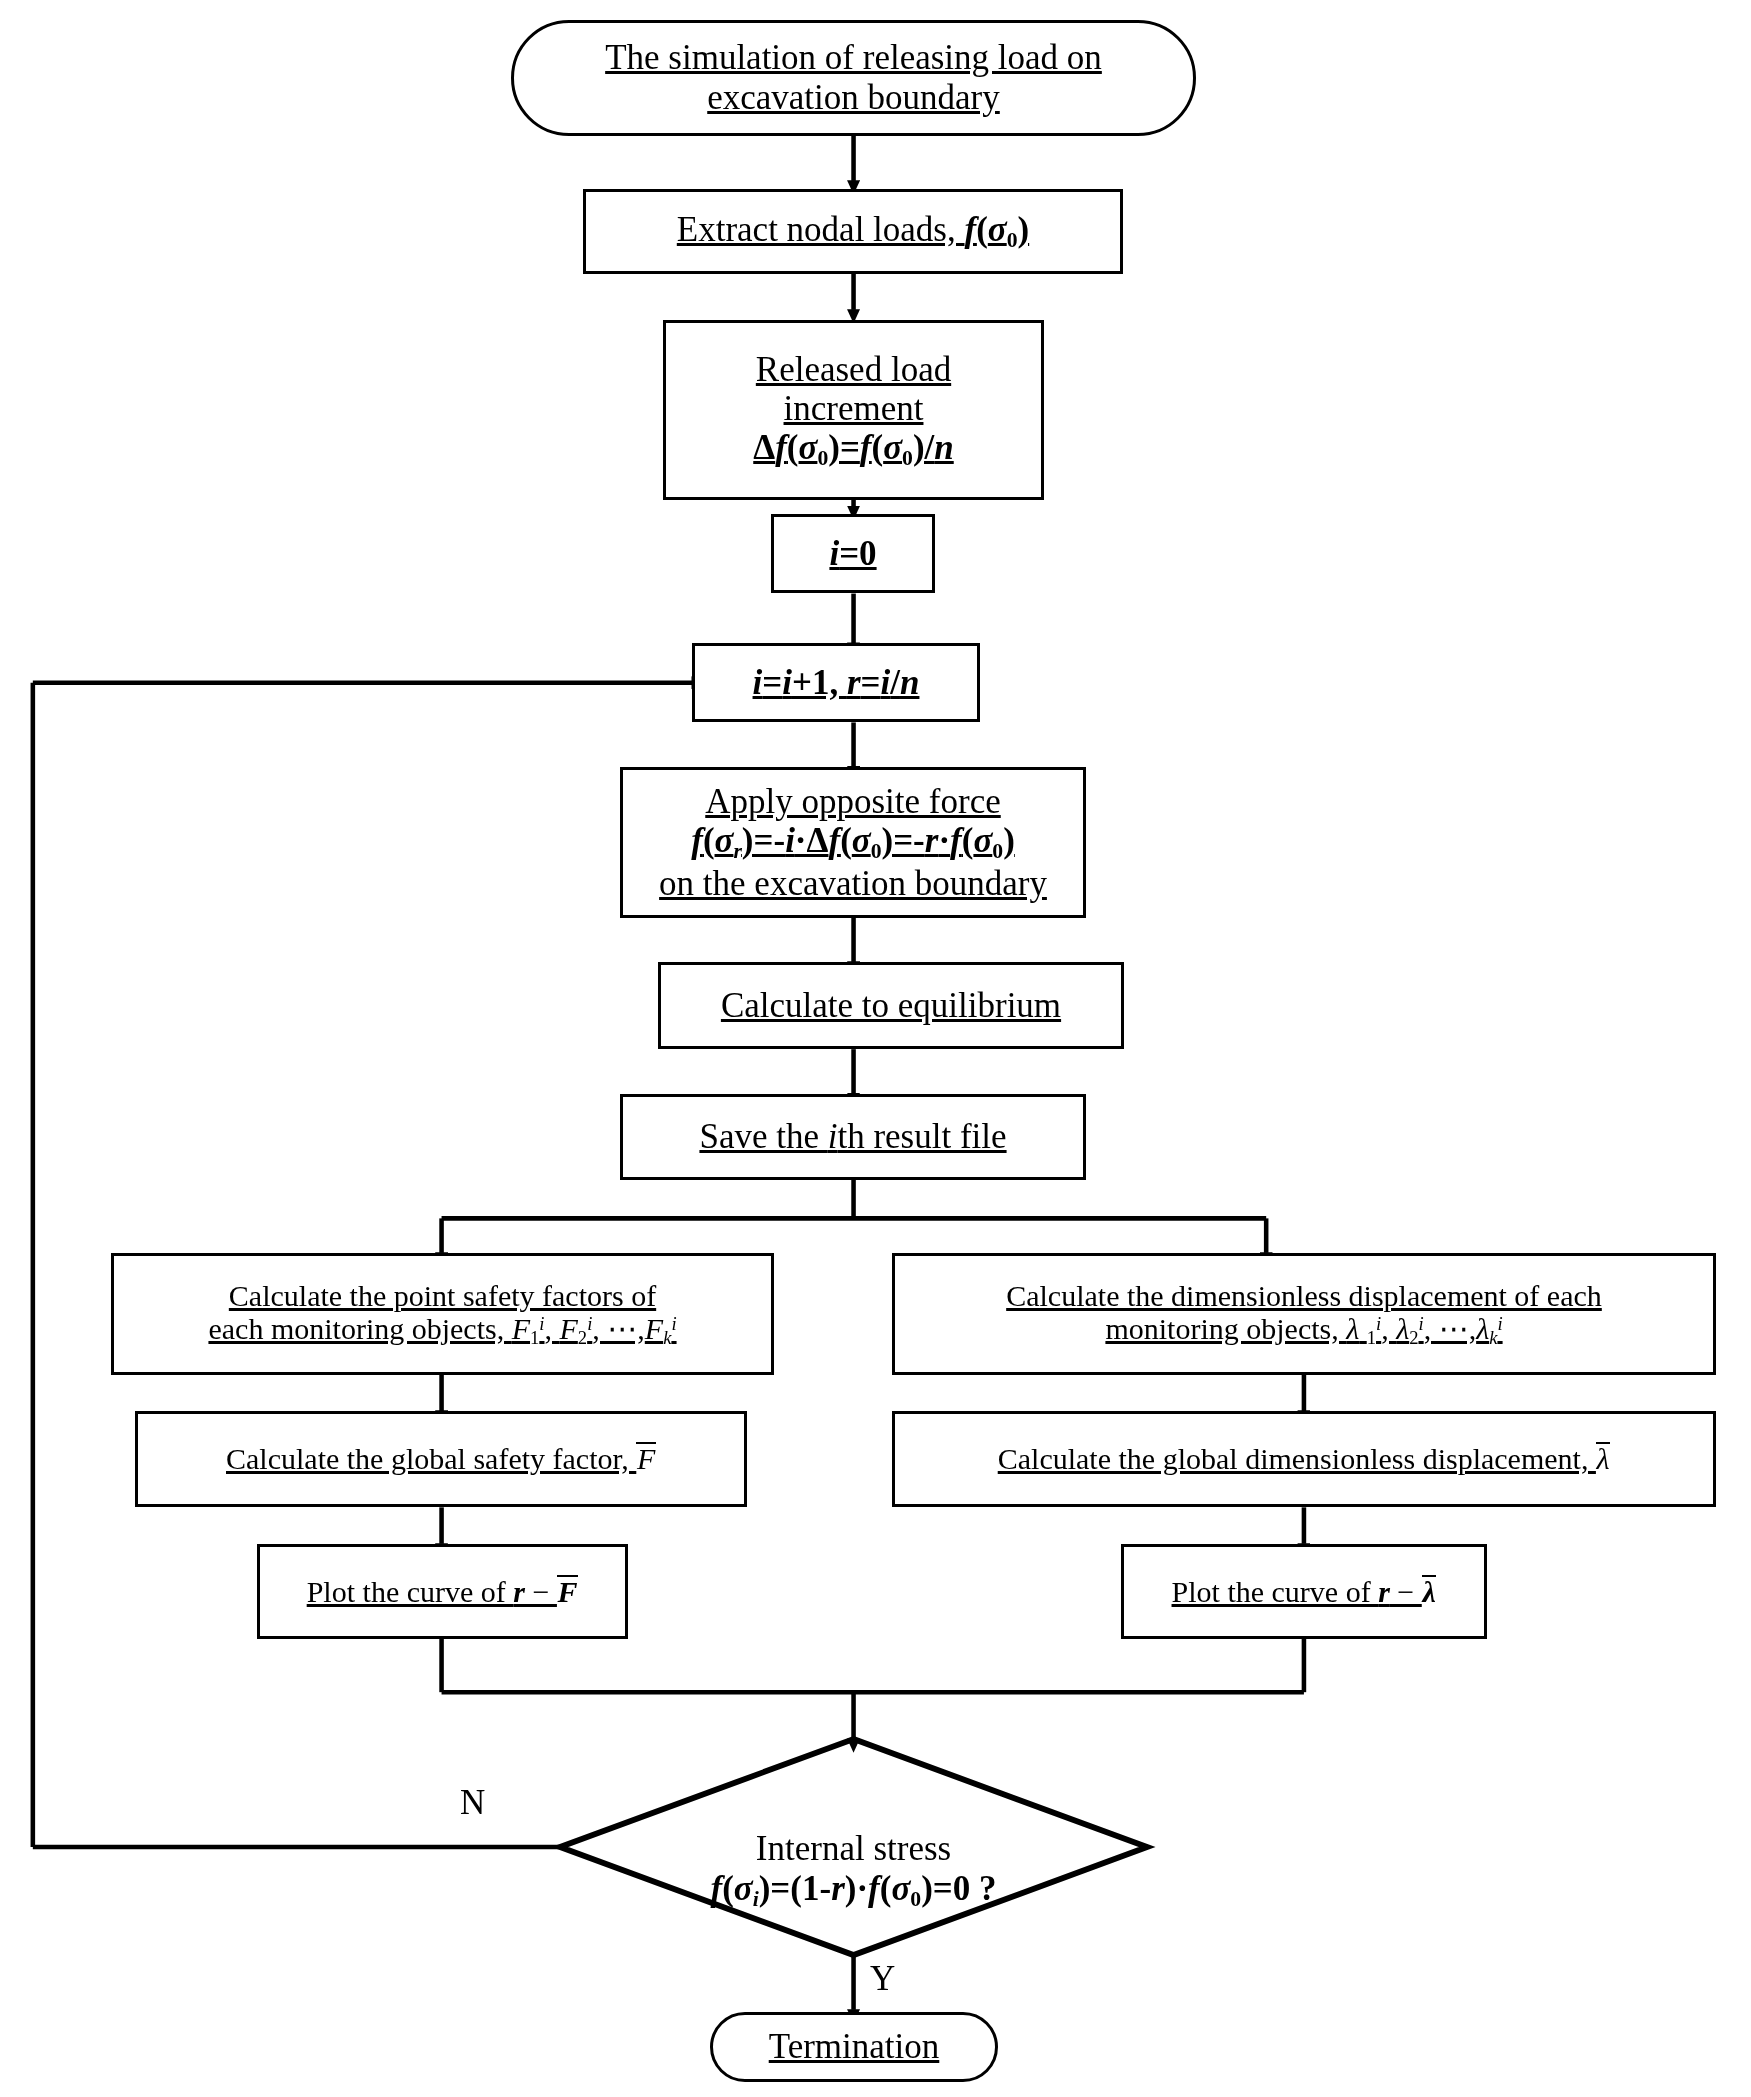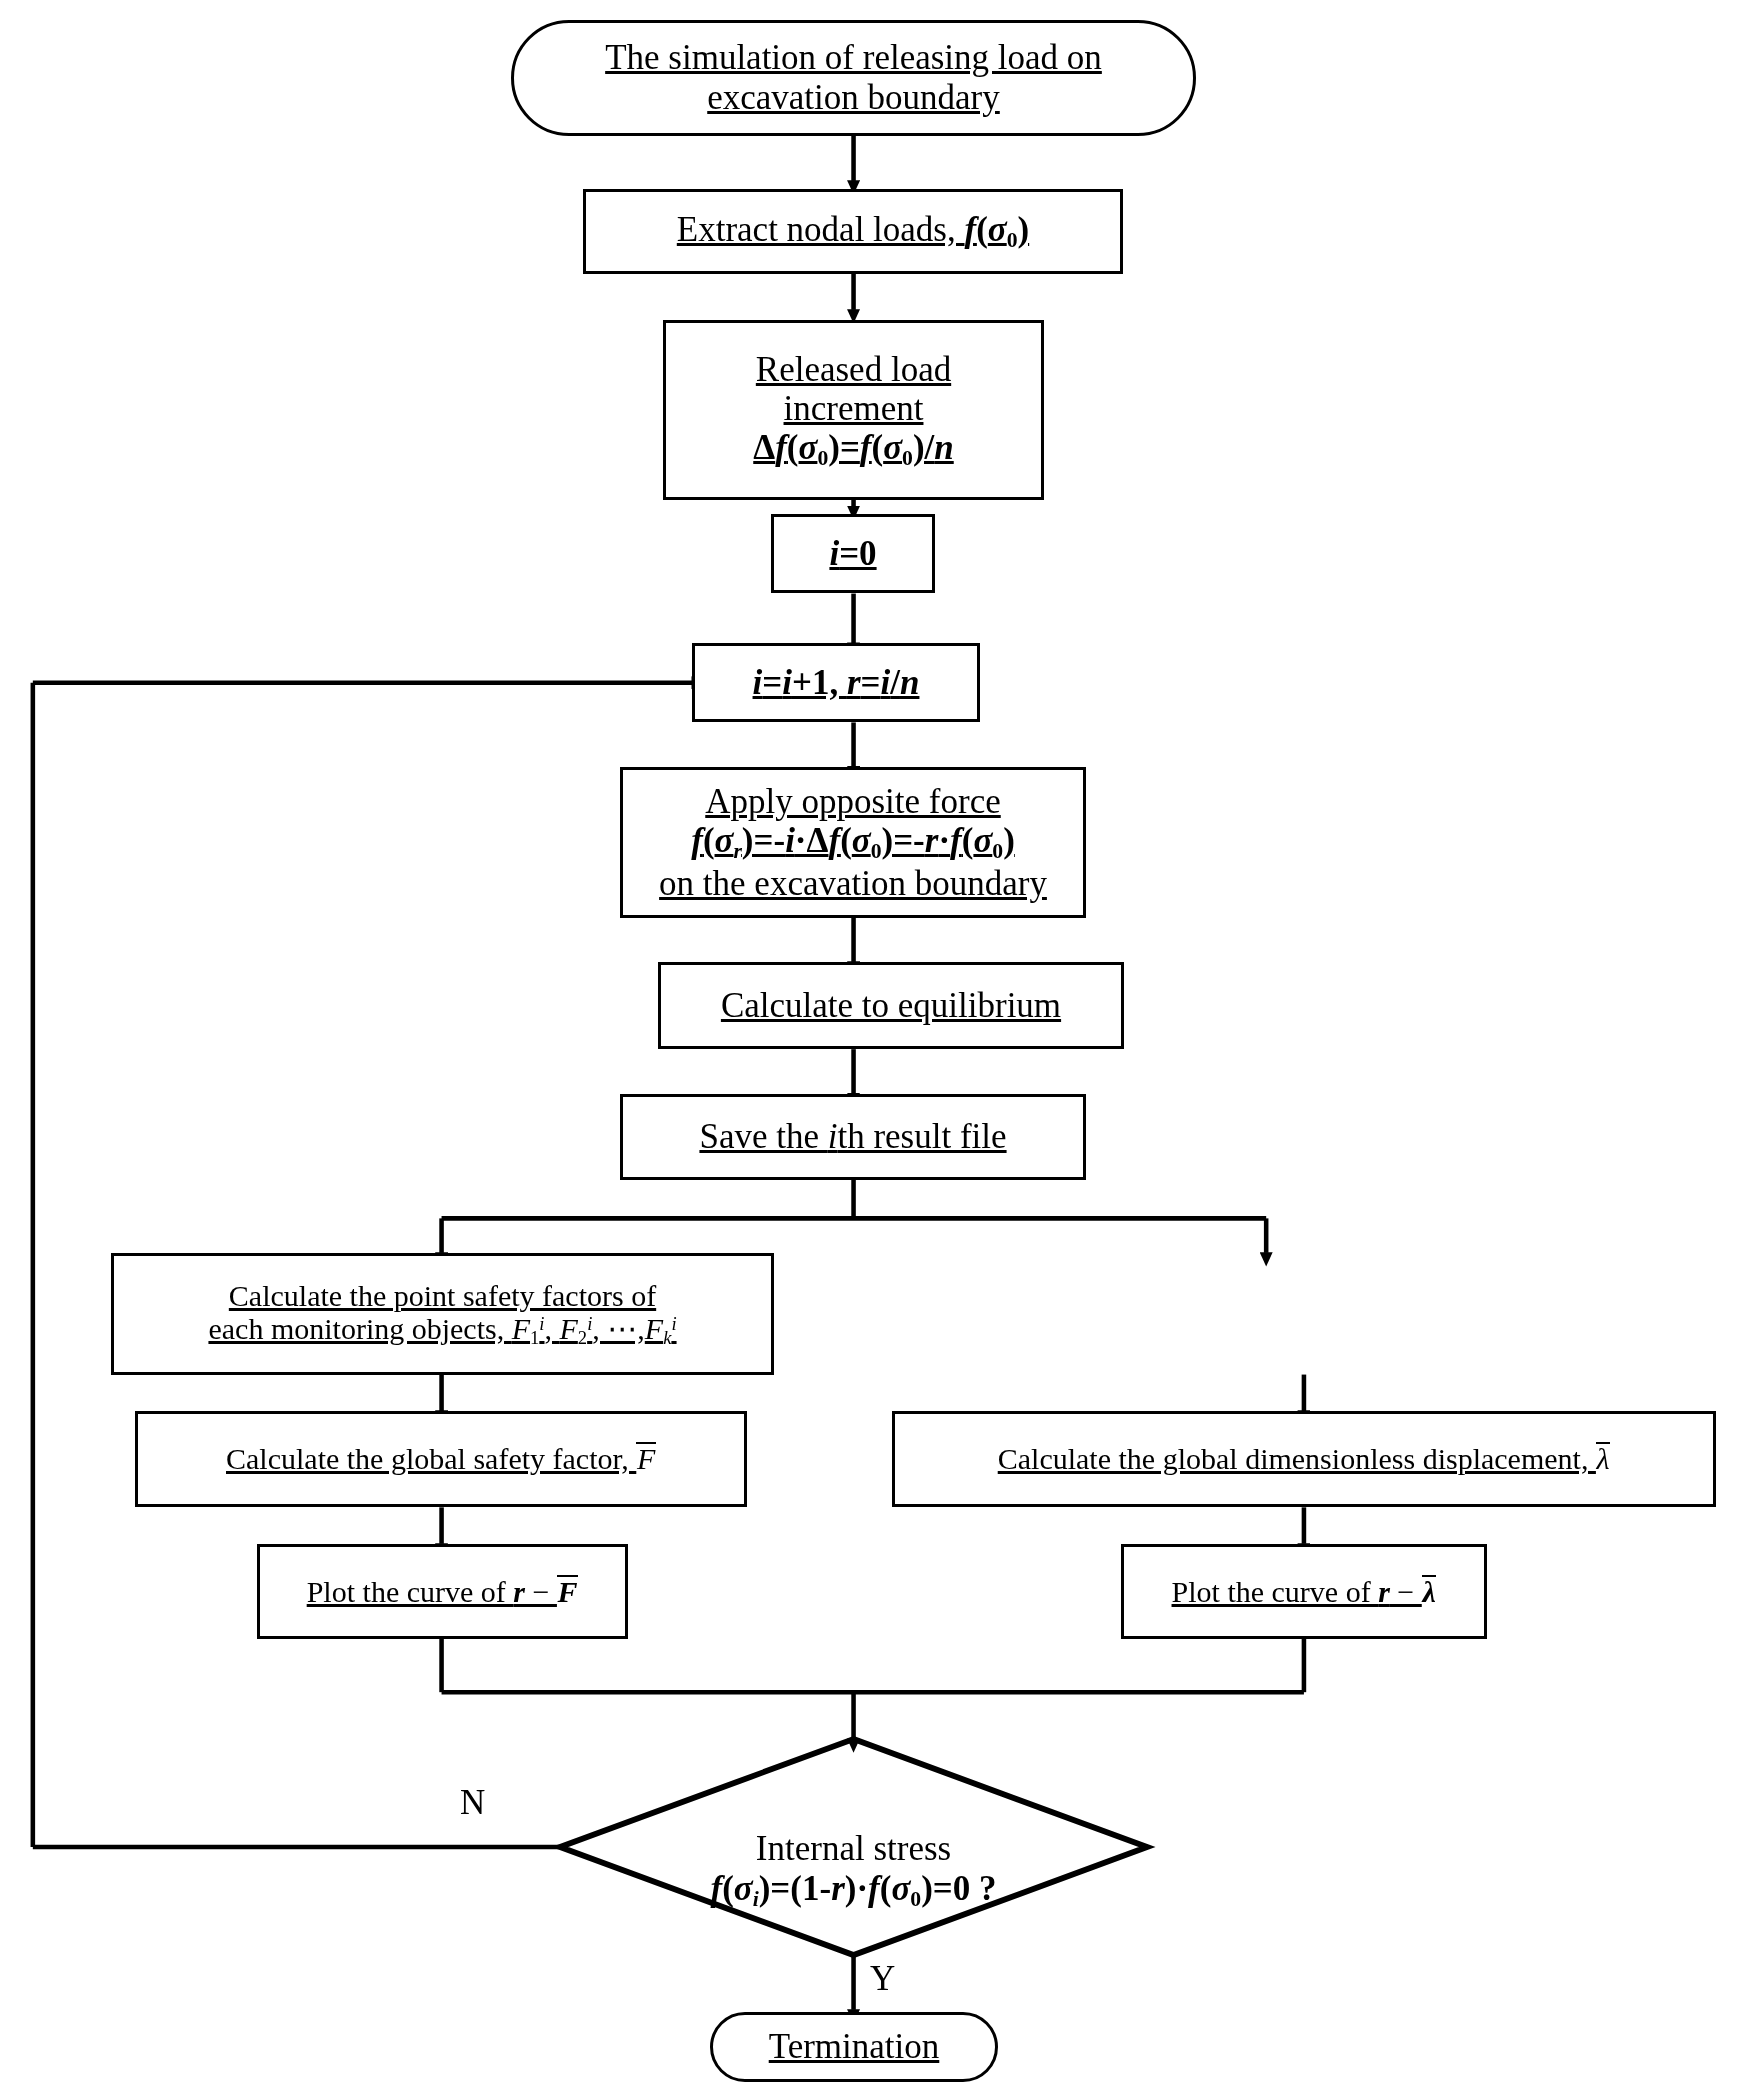--- a/index.html
+++ b/index.html
@@ -148,20 +148,26 @@
     </span>
   </div>
 
   <div class="node f52" style="left:111px;top:1253px;width:663px;height:122px;">
     <span class="txt">
       <span>Calculate the point safety factors of</span><br>
       <span>each monitoring objects, </span><span class="i">F</span><sub>1</sub><sup class="i">i</sup>, <span class="i">F</span><sub>2</sub><sup class="i">i</sup>, ⋯,<span class="i">F</span><sub class="i">k</sub><sup class="i">i</sup>
     </span>
   </div>
 
+  <div class="node f52" style="left:892px;top:1253px;width:824px;height:122px;">
+    <span class="txt">
+      <span>Calculate the dimensionless displacement of each</span><br>
+      <span>monitoring objects, </span><span class="i">λ</span> <sub>1</sub><sup class="i">i</sup>, <span class="i">λ</span><sub>2</sub><sup class="i">i</sup>, ⋯,<span class="i">λ</span><sub class="i">k</sub><sup class="i">i</sup>
+    </span>
+  </div>
 
   <div class="node f52" style="left:135px;top:1411px;width:612px;height:96px;">
     <span class="txt">
       <span>Calculate the global safety factor, </span><span class="i ovl">F</span>
     </span>
   </div>
 
   <div class="node f52" style="left:892px;top:1411px;width:824px;height:96px;">
     <span class="txt">
       <span>Calculate the global dimensionless displacement, </span><span class="i ovl">λ</span>

